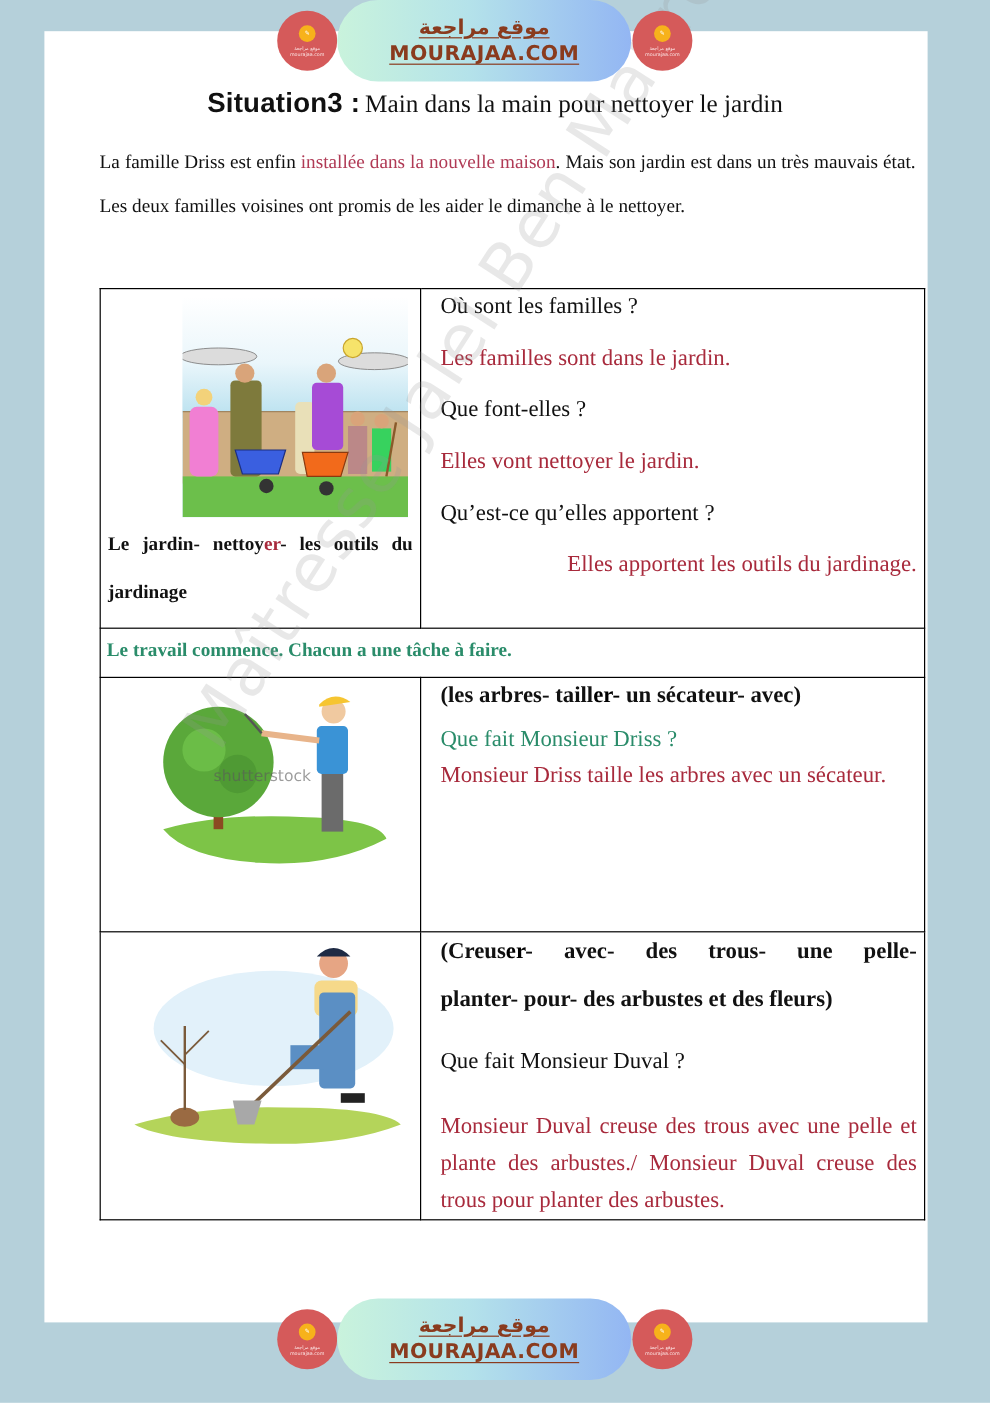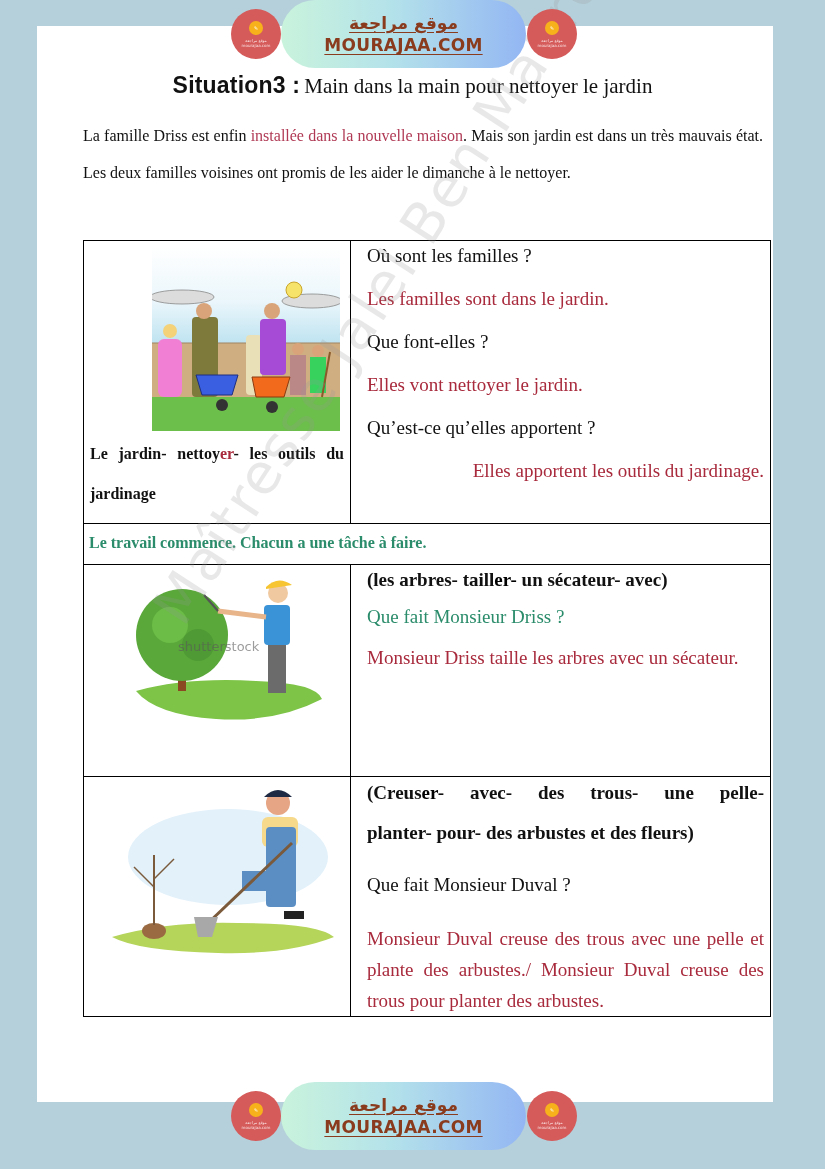--- a/index.html
+++ b/index.html
@@ -213,21 +213,21 @@
           <path d="M140 14 Q152 2 166 12 L140 16 Z" fill="#f6c531"></path>
           <rect x="138" y="32" width="26" height="40" rx="4" fill="#3a93d6"></rect>
           <rect x="142" y="72" width="18" height="48" fill="#6b6b6b"></rect>
           <line x1="140" y1="44" x2="92" y2="38" stroke="#e8b48a" stroke-width="5"></line>
           <line x1="92" y1="38" x2="78" y2="22" stroke="#555" stroke-width="2"></line>
         </svg>
       </div>
     </td>
     <td class="right">
       <div class="line bold" style="line-height:26px; margin-bottom:11px;"><span>(les arbres- taill</span><span class="red">er-</span><span> un sécateur- avec)</span></div>
-      <div class="line green" style="line-height:26px; margin-bottom:14px;">Que fait Monsieur Driss ?</div>
+      <div class="line green" style="line-height:26px; margin-bottom:3px;">Que fait Monsieur Driss ?</div>
       <div class="line darkred" style="line-height:27px; text-align:justify;">Monsieur Driss taille les arbres avec un sécateur.</div>
     </td>
   </tr>
 
   <tr style="height:238px;">
     <td class="left">
       <div style="position:relative; width:230px; height:168px; margin:10px 0 0 24px;">
         <svg width="230" height="168" viewBox="0 0 230 168">
           <ellipse cx="120" cy="70" rx="100" ry="48" fill="#e2f1fa"></ellipse>
           <path d="M4 150 Q60 134 130 136 Q210 136 226 150 Q180 168 110 166 Q30 164 4 150 Z" fill="#b4d45a"></path>

